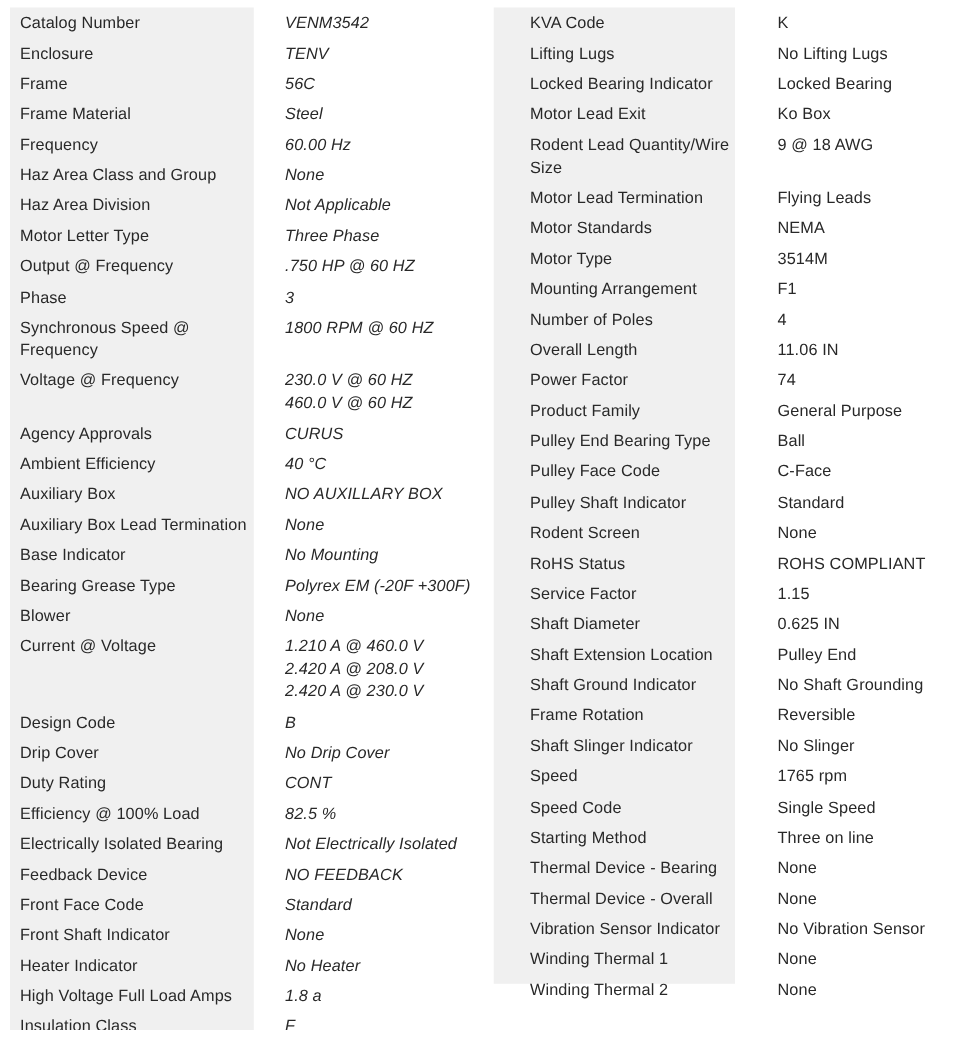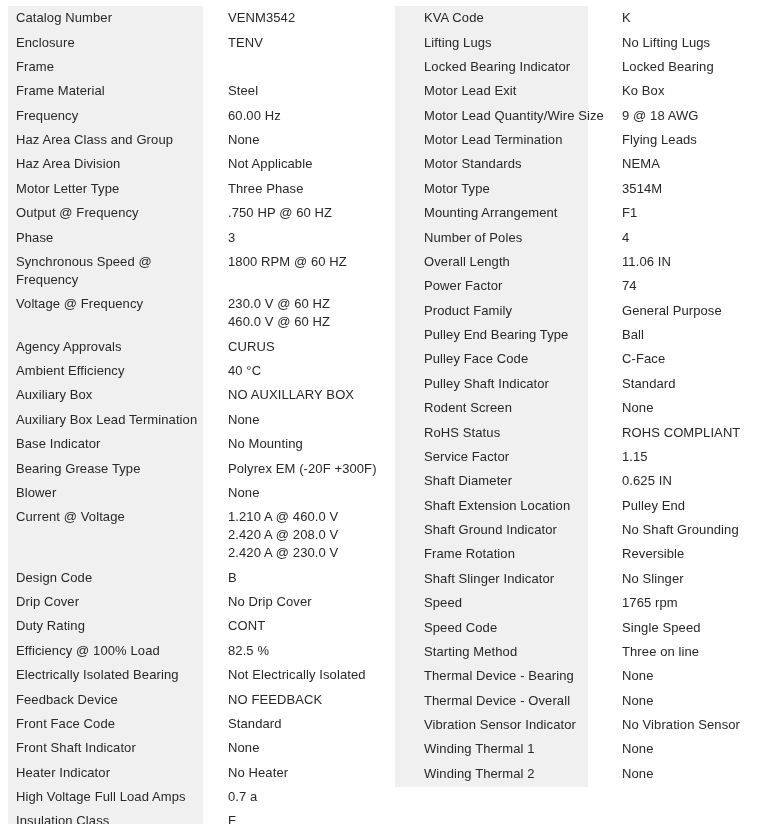--- a/index.html
+++ b/index.html
@@ -50,40 +50,41 @@
   }
   .spec-label {
     flex: 0 0 auto;
   }
   .spec-table-left .spec-label  { width: 195px; padding-left: 8px; }
   .spec-table-right .spec-label { width: 193px; padding-left: 9px; }
   .spec-value {
     flex: 1 1 auto;
     white-space: pre-line;
   }
-  .spec-table-left .spec-value  { padding-left: 25px; }
+  .spec-table-left .spec-value  { padding-left: 25px; font-style: italic; }
   .spec-table-right .spec-value { padding-left: 14px; }
 </style>
 </head>
 <body>
 
 <div class="page">
   <div class="col-bg col-bg-left"></div>
   <div class="col-bg col-bg-right"></div>
   <div class="spec-table spec-table-left" id="table-left">
       <div class="spec-row">
         <div class="spec-cell spec-label">Catalog Number</div>
         <div class="spec-cell spec-value">VENM3542</div>
       </div>
       <div class="spec-row">
         <div class="spec-cell spec-label">Enclosure</div>
         <div class="spec-cell spec-value">TENV</div>
       </div>
       <div class="spec-row">
         <div class="spec-cell spec-label">Frame</div>
+        <div class="spec-cell spec-value">56C</div>
       </div>
       <div class="spec-row">
         <div class="spec-cell spec-label">Frame Material</div>
         <div class="spec-cell spec-value">Steel</div>
       </div>
       <div class="spec-row">
         <div class="spec-cell spec-label">Frequency</div>
         <div class="spec-cell spec-value">60.00 Hz</div>
       </div>
       <div class="spec-row">
@@ -180,21 +181,21 @@
       <div class="spec-row">
         <div class="spec-cell spec-label">Front Shaft Indicator</div>
         <div class="spec-cell spec-value">None</div>
       </div>
       <div class="spec-row">
         <div class="spec-cell spec-label">Heater Indicator</div>
         <div class="spec-cell spec-value">No Heater</div>
       </div>
       <div class="spec-row">
         <div class="spec-cell spec-label">High Voltage Full Load Amps</div>
-        <div class="spec-cell spec-value">0.7 a</div>
+        <div class="spec-cell spec-value">1.8 a</div>
       </div>
       <div class="spec-row">
         <div class="spec-cell spec-label">Insulation Class</div>
         <div class="spec-cell spec-value">F</div>
       </div>
       <div class="spec-row">
         <div class="spec-cell spec-label">Inverter Code</div>
         <div class="spec-cell spec-value">Inverter Duty</div>
       </div>
     </div>
@@ -209,21 +210,21 @@
       </div>
       <div class="spec-row">
         <div class="spec-cell spec-label">Locked Bearing Indicator</div>
         <div class="spec-cell spec-value">Locked Bearing</div>
       </div>
       <div class="spec-row">
         <div class="spec-cell spec-label">Motor Lead Exit</div>
         <div class="spec-cell spec-value">Ko Box</div>
       </div>
       <div class="spec-row">
-        <div class="spec-cell spec-label">Motor Lead Quantity/Wire Size</div>
+        <div class="spec-cell spec-label">Rodent Lead Quantity/Wire Size</div>
         <div class="spec-cell spec-value">9 @ 18 AWG</div>
       </div>
       <div class="spec-row">
         <div class="spec-cell spec-label">Motor Lead Termination</div>
         <div class="spec-cell spec-value">Flying Leads</div>
       </div>
       <div class="spec-row">
         <div class="spec-cell spec-label">Motor Standards</div>
         <div class="spec-cell spec-value">NEMA</div>
       </div>

